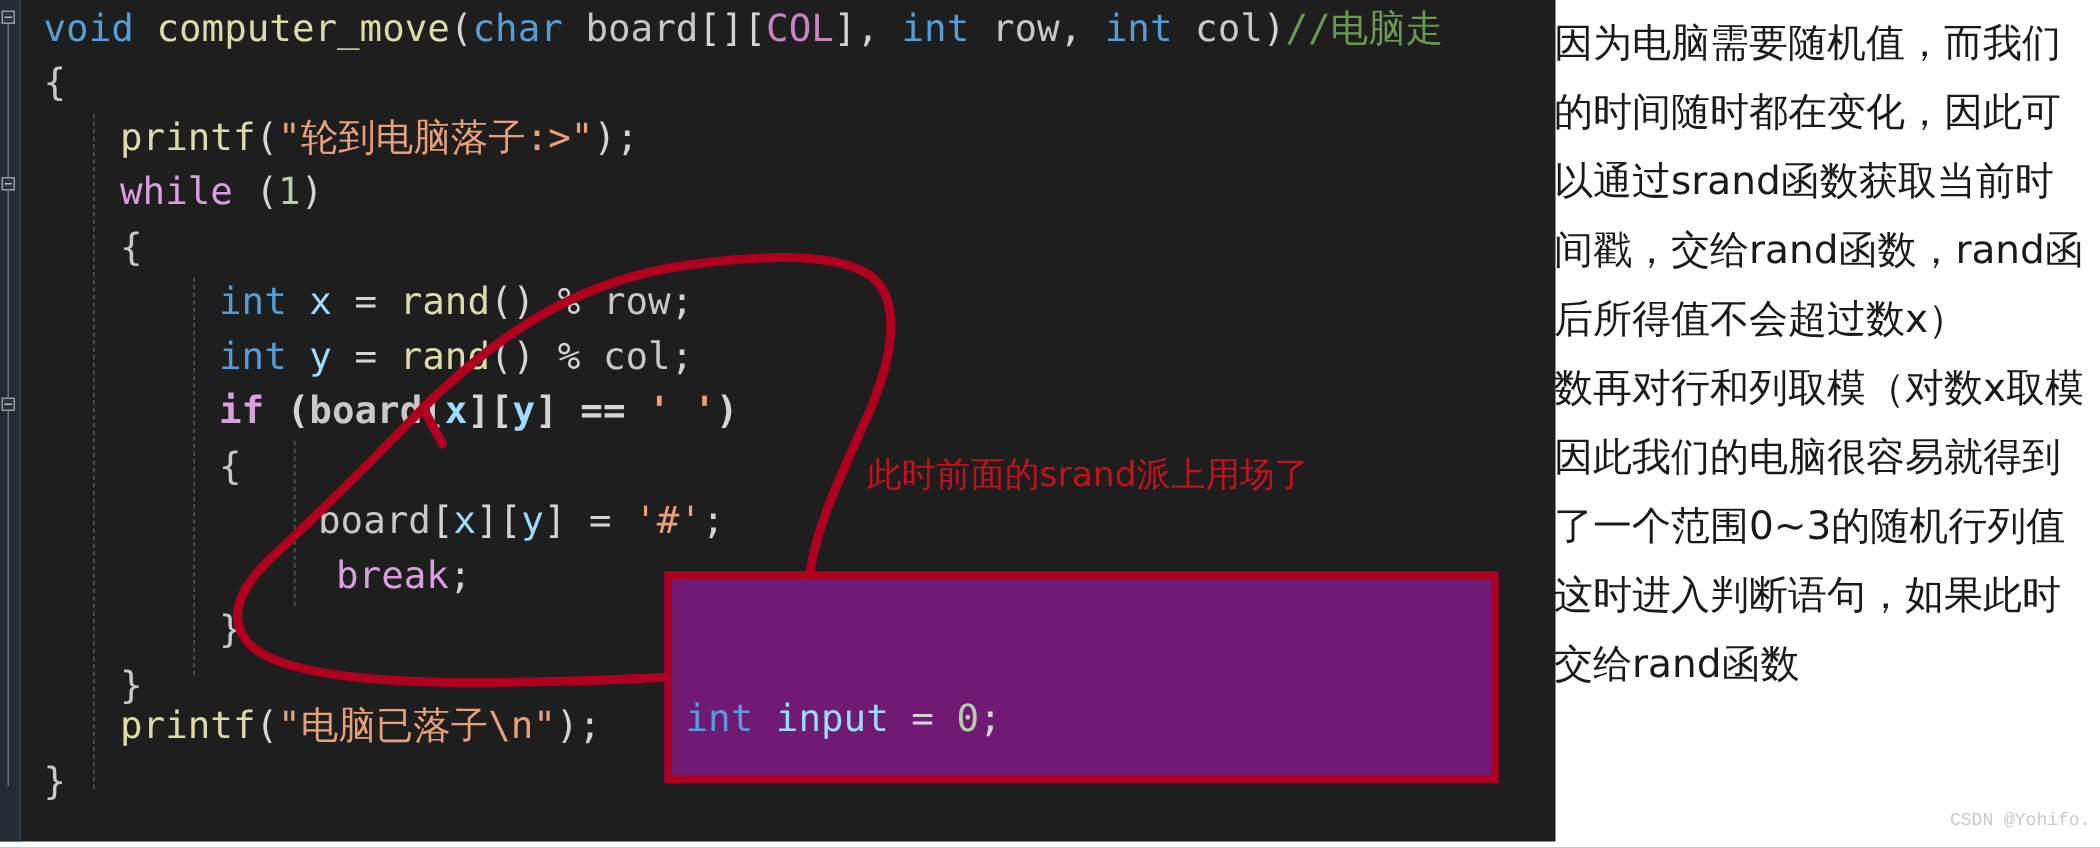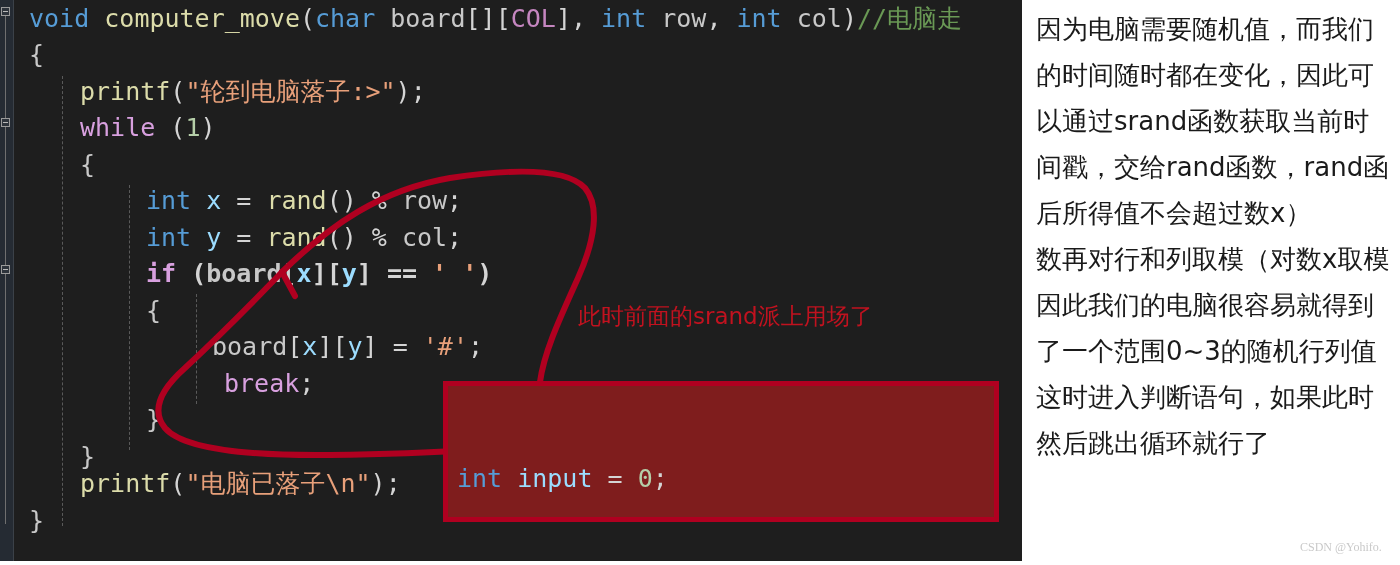--- a/index.html
+++ b/index.html
@@ -13,20 +13,21 @@
     position: relative;
   }
 
   
   #editor {
     position: absolute;
     left: 0; top: 0;
     width: 1022px; height: 561px;
     background: #1e1e1e;
     overflow: hidden;
+    padding-left: 15px;
   }
   #gutter {
     position: absolute;
     left: 0; top: 0;
     width: 13px; height: 561px;
     background: #252b33;
     border-right: 1px solid #3b4148;
   }
   .fold-marker {
     position: absolute;
@@ -100,21 +101,21 @@
     color: #c1121f;
     white-space: nowrap;
   }
 
   
   #snippet-box {
     position: absolute;
     left: 443px; top: 381px;
     width: 556px; height: 141px;
     border: 5px solid #b00020;
-    background: #7f1d1d;
+    background: #701a75;
     box-sizing: border-box;
     overflow: hidden;
   }
   #snippet-code {
     position: absolute;
     left: 9px; top: 2px;
     font-family: "DejaVu Sans Mono", "Liberation Mono", monospace;
     font-size: 25px;
     line-height: 36.5px;
     color: #d4d4d4;
@@ -130,21 +131,21 @@
     font-family: "DejaVu Sans", sans-serif;
     font-size: 26px;
     line-height: 46px;
     color: #1a1a1a;
   }
   .note-line { display: block; white-space: nowrap; height: 46px; }
 
   #watermark {
     position: absolute;
     left: 1300px; top: 540px;
-    font-family: Liberation Serif, serif;
+    font-family: Liberation Mono, monospace;
     font-size: 12px;
     color: #c9c9c9;
     white-space: nowrap;
   }
 </style>
 </head>
 <body>
 
 <div id="editor">
 
@@ -226,16 +227,16 @@
 <div id="notes">
   <span class="note-line">因为电脑需要随机值，而我们</span>
   <span class="note-line">的时间随时都在变化，因此可</span>
   <span class="note-line">以通过srand函数获取当前时</span>
   <span class="note-line">间戳，交给rand函数，rand函</span>
   <span class="note-line">后所得值不会超过数x）</span>
   <span class="note-line">数再对行和列取模（对数x取模</span>
   <span class="note-line">因此我们的电脑很容易就得到</span>
   <span class="note-line">了一个范围0~3的随机行列值</span>
   <span class="note-line">这时进入判断语句，如果此时</span>
-  <span class="note-line">然后跳出循环就行了</span>
+  <span class="note-line">交给rand函数</span>
 </div>
 
 <div id="watermark">CSDN @Yohifo.</div>
 
 </body></html>

